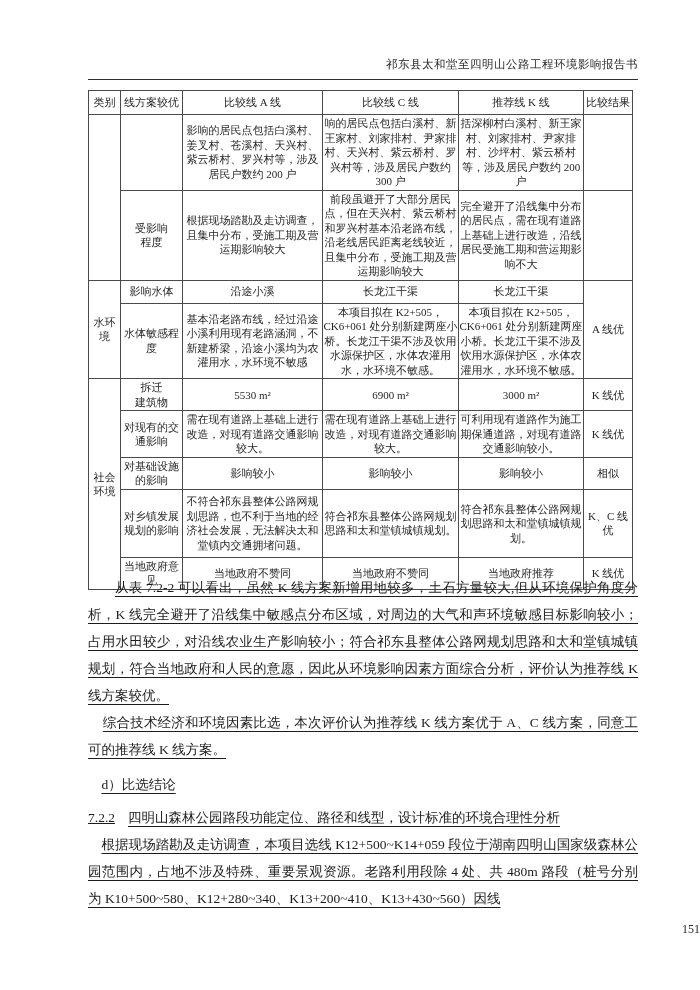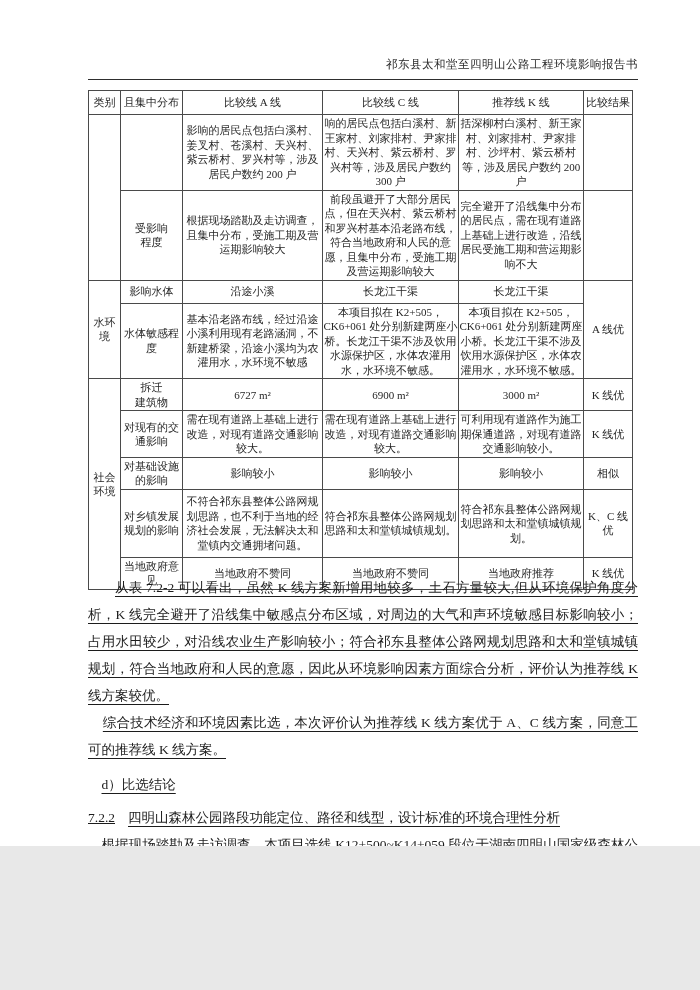--- a/index.html
+++ b/index.html
@@ -1,17 +1,17 @@
 <!DOCTYPE html>
 <html><head>
 <meta charset="utf-8">
 <style>
   html,body { margin:0; padding:0; background:#e8e8e8; }
   .page {
-    position:relative; width:700px; height:846px; margin:0 auto;
+    position:relative; width:700px; height:990px; margin:0 auto;
     background:#ffffff; overflow:hidden;
     font-family:"Liberation Serif","DejaVu Serif",serif;
     color:#1e1e1e;
   }
   .doc-header {
     position:absolute; left:88px; top:57px; width:550px;
     text-align:right; font-size:11.5px; letter-spacing:0.5px; color:#2a2a2a;
   }
   .header-rule {
     position:absolute; left:88px; top:79px; width:550px; height:0;
@@ -65,39 +65,39 @@
       <col style="width:32px">
         <col style="width:62px">
         <col style="width:140px">
       <col style="width:136px">
         <col style="width:125px">
         <col style="width:49px">
     </colgroup>
     <tbody>
       <tr class="h24">
         <th>类别</th>
-        <th>且集中分布</th>
+        <th>线方案较优</th>
         <th>比较线 A 线</th>
         <th>比较线 C 线</th>
         <th>推荐线 K 线</th>
         <th>比较结果</th>
       </tr>
       <tr class="h72">
         <td rowspan="2"></td>
         <td></td>
         <td>影响的居民点包括白溪村、姜叉村、苍溪村、天兴村、紫云桥村、罗兴村等，涉及居民户数约 200 户</td>
         <td>响的居民点包括白溪村、新王家村、刘家排村、尹家排村、天兴村、紫云桥村、罗兴村等，涉及居民户数约 300 户</td>
         <td>括深柳村白溪村、新王家村、刘家排村、尹家排村、沙坪村、紫云桥村等，涉及居民户数约 200 户</td>
         <td></td>
       </tr>
       <tr class="h82">
         <td>受影响
 程度</td>
         <td>根据现场踏勘及走访调查，且集中分布，受施工期及营运期影响较大</td>
-        <td>前段虽避开了大部分居民点，但在天兴村、紫云桥村和罗兴村基本沿老路布线，符合当地政府和人民的意愿，且集中分布，受施工期及营运期影响较大</td>
+        <td>前段虽避开了大部分居民点，但在天兴村、紫云桥村和罗兴村基本沿老路布线，沿老线居民距离老线较近，且集中分布，受施工期及营运期影响较大</td>
         <td>完全避开了沿线集中分布的居民点，需在现有道路上基础上进行改造，沿线居民受施工期和营运期影响不大</td>
         <td></td>
       </tr>
       <tr class="h23">
         <td rowspan="2">水环境</td>
         <td>影响水体</td>
         <td>沿途小溪</td>
         <td>长龙江干渠</td>
         <td>长龙江干渠</td>
         <td rowspan="2">A 线优</td>
@@ -105,21 +105,21 @@
       <tr class="h69">
         <td>水体敏感程度</td>
         <td>基本沿老路布线，经过沿途小溪利用现有老路涵洞，不新建桥梁，沿途小溪均为农灌用水，水环境不敏感</td>
         <td>本项目拟在 K2+505，CK6+061 处分别新建两座小桥。长龙江干渠不涉及饮用水源保护区，水体农灌用水，水环境不敏感。</td>
         <td>本项目拟在 K2+505，CK6+061 处分别新建两座小桥。长龙江干渠不涉及饮用水源保护区，水体农灌用水，水环境不敏感。</td>
       </tr>
       <tr class="h32">
         <td rowspan="5">社会环境</td>
         <td>拆迁
 建筑物</td>
-        <td>6727 m²</td>
+        <td>5530 m²</td>
         <td>6900 m²</td>
         <td>3000 m²</td>
         <td>K 线优</td>
       </tr>
       <tr class="h40">
         <td>对现有的交通影响</td>
         <td>需在现有道路上基础上进行改造，对现有道路交通影响较大。</td>
         <td>需在现有道路上基础上进行改造，对现有道路交通影响较大。</td>
         <td>可利用现有道路作为施工期保通道路，对现有道路交通影响较小。</td>
         <td>K 线优</td>

